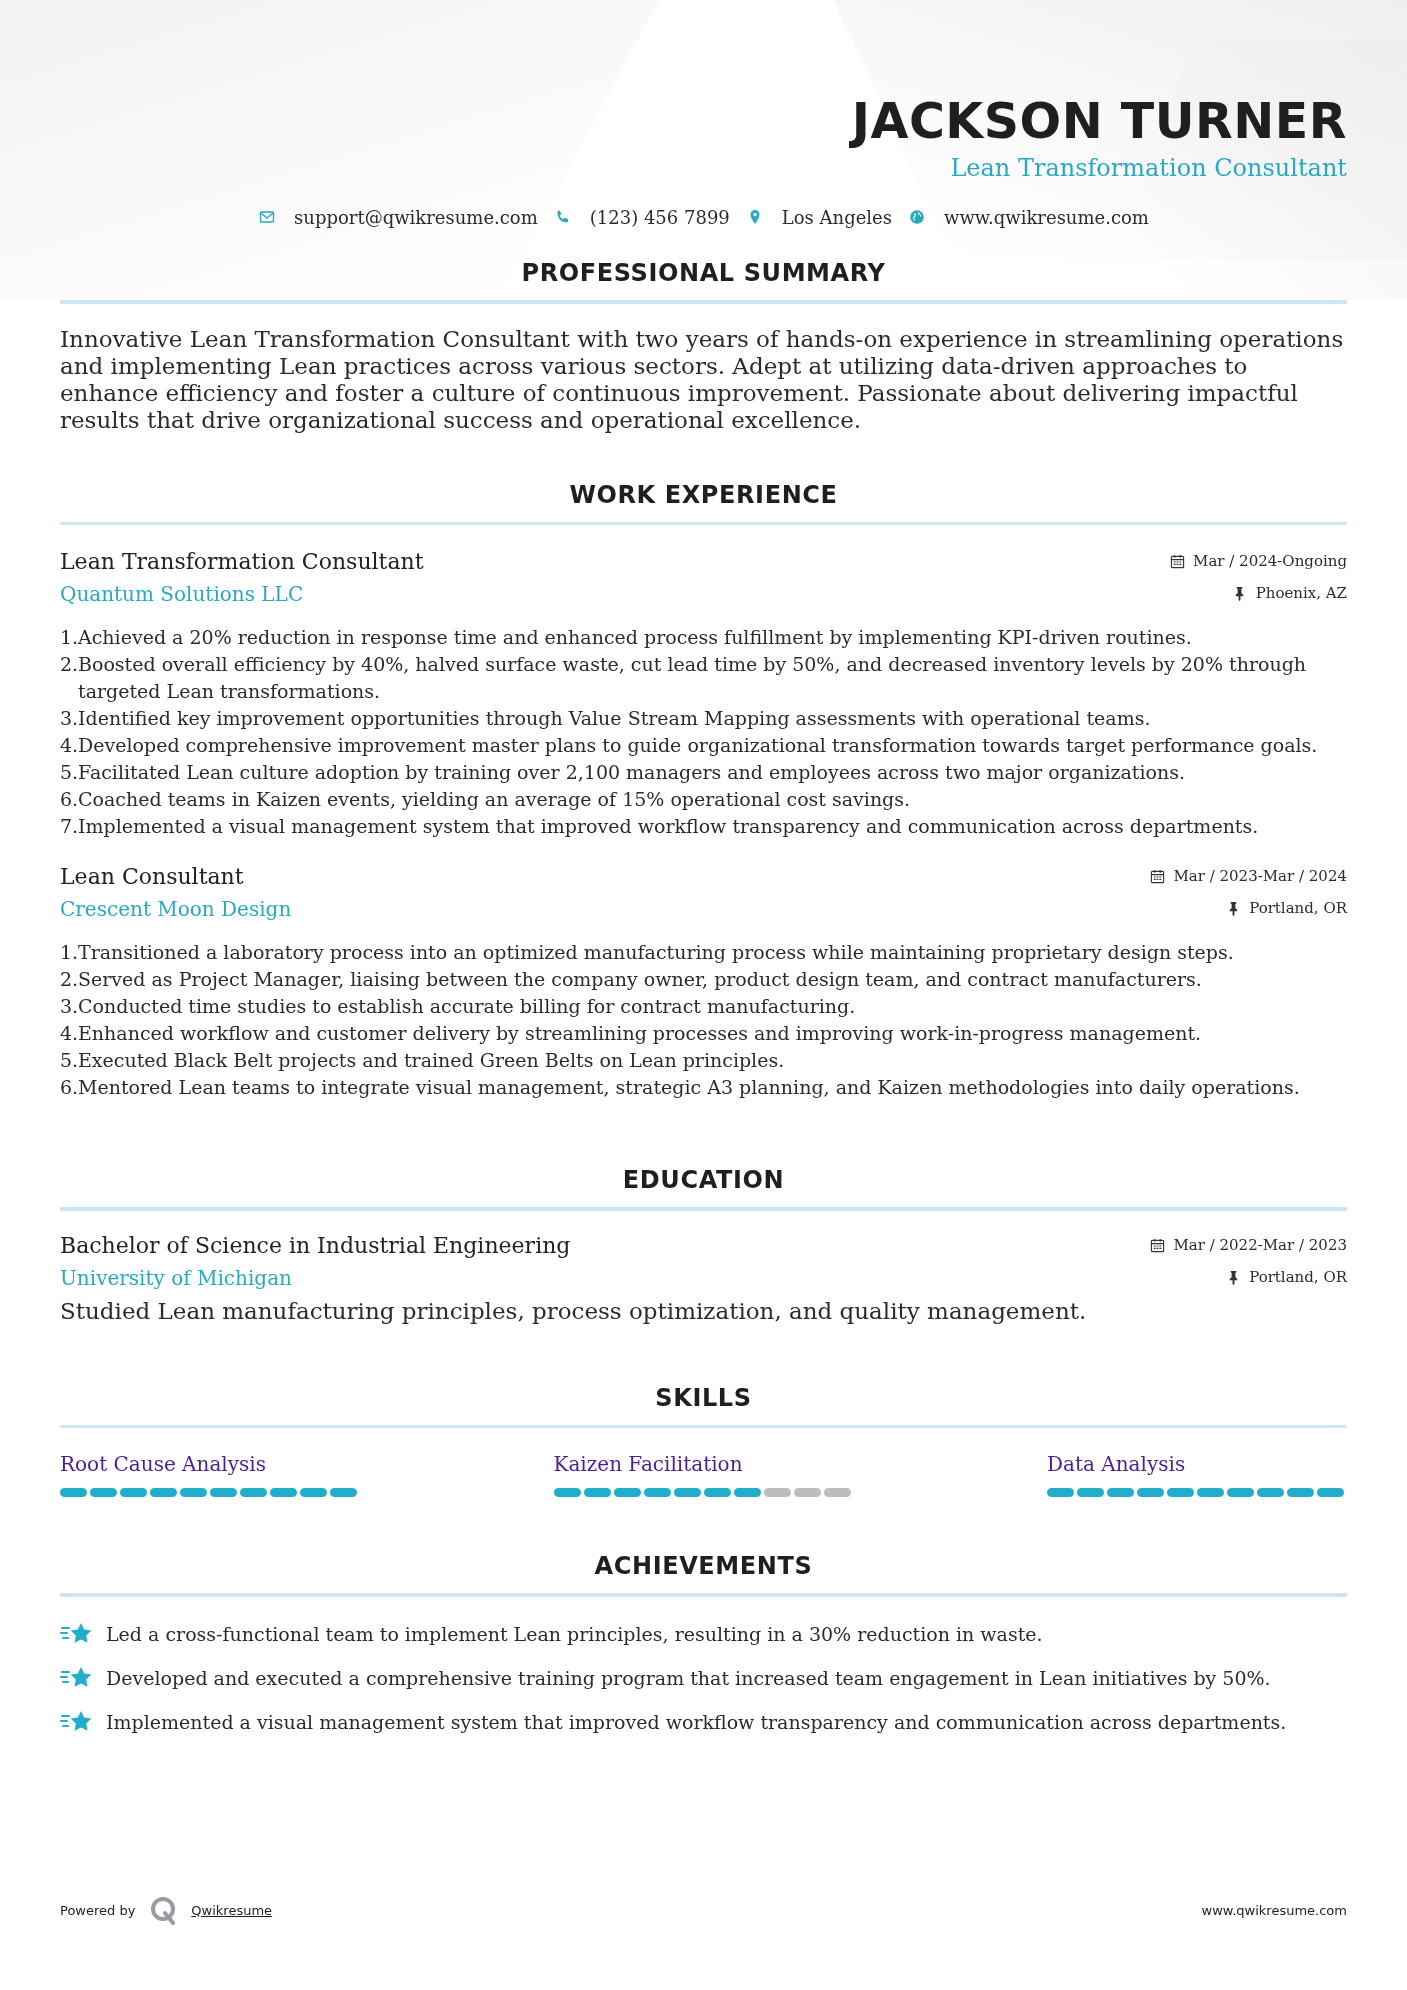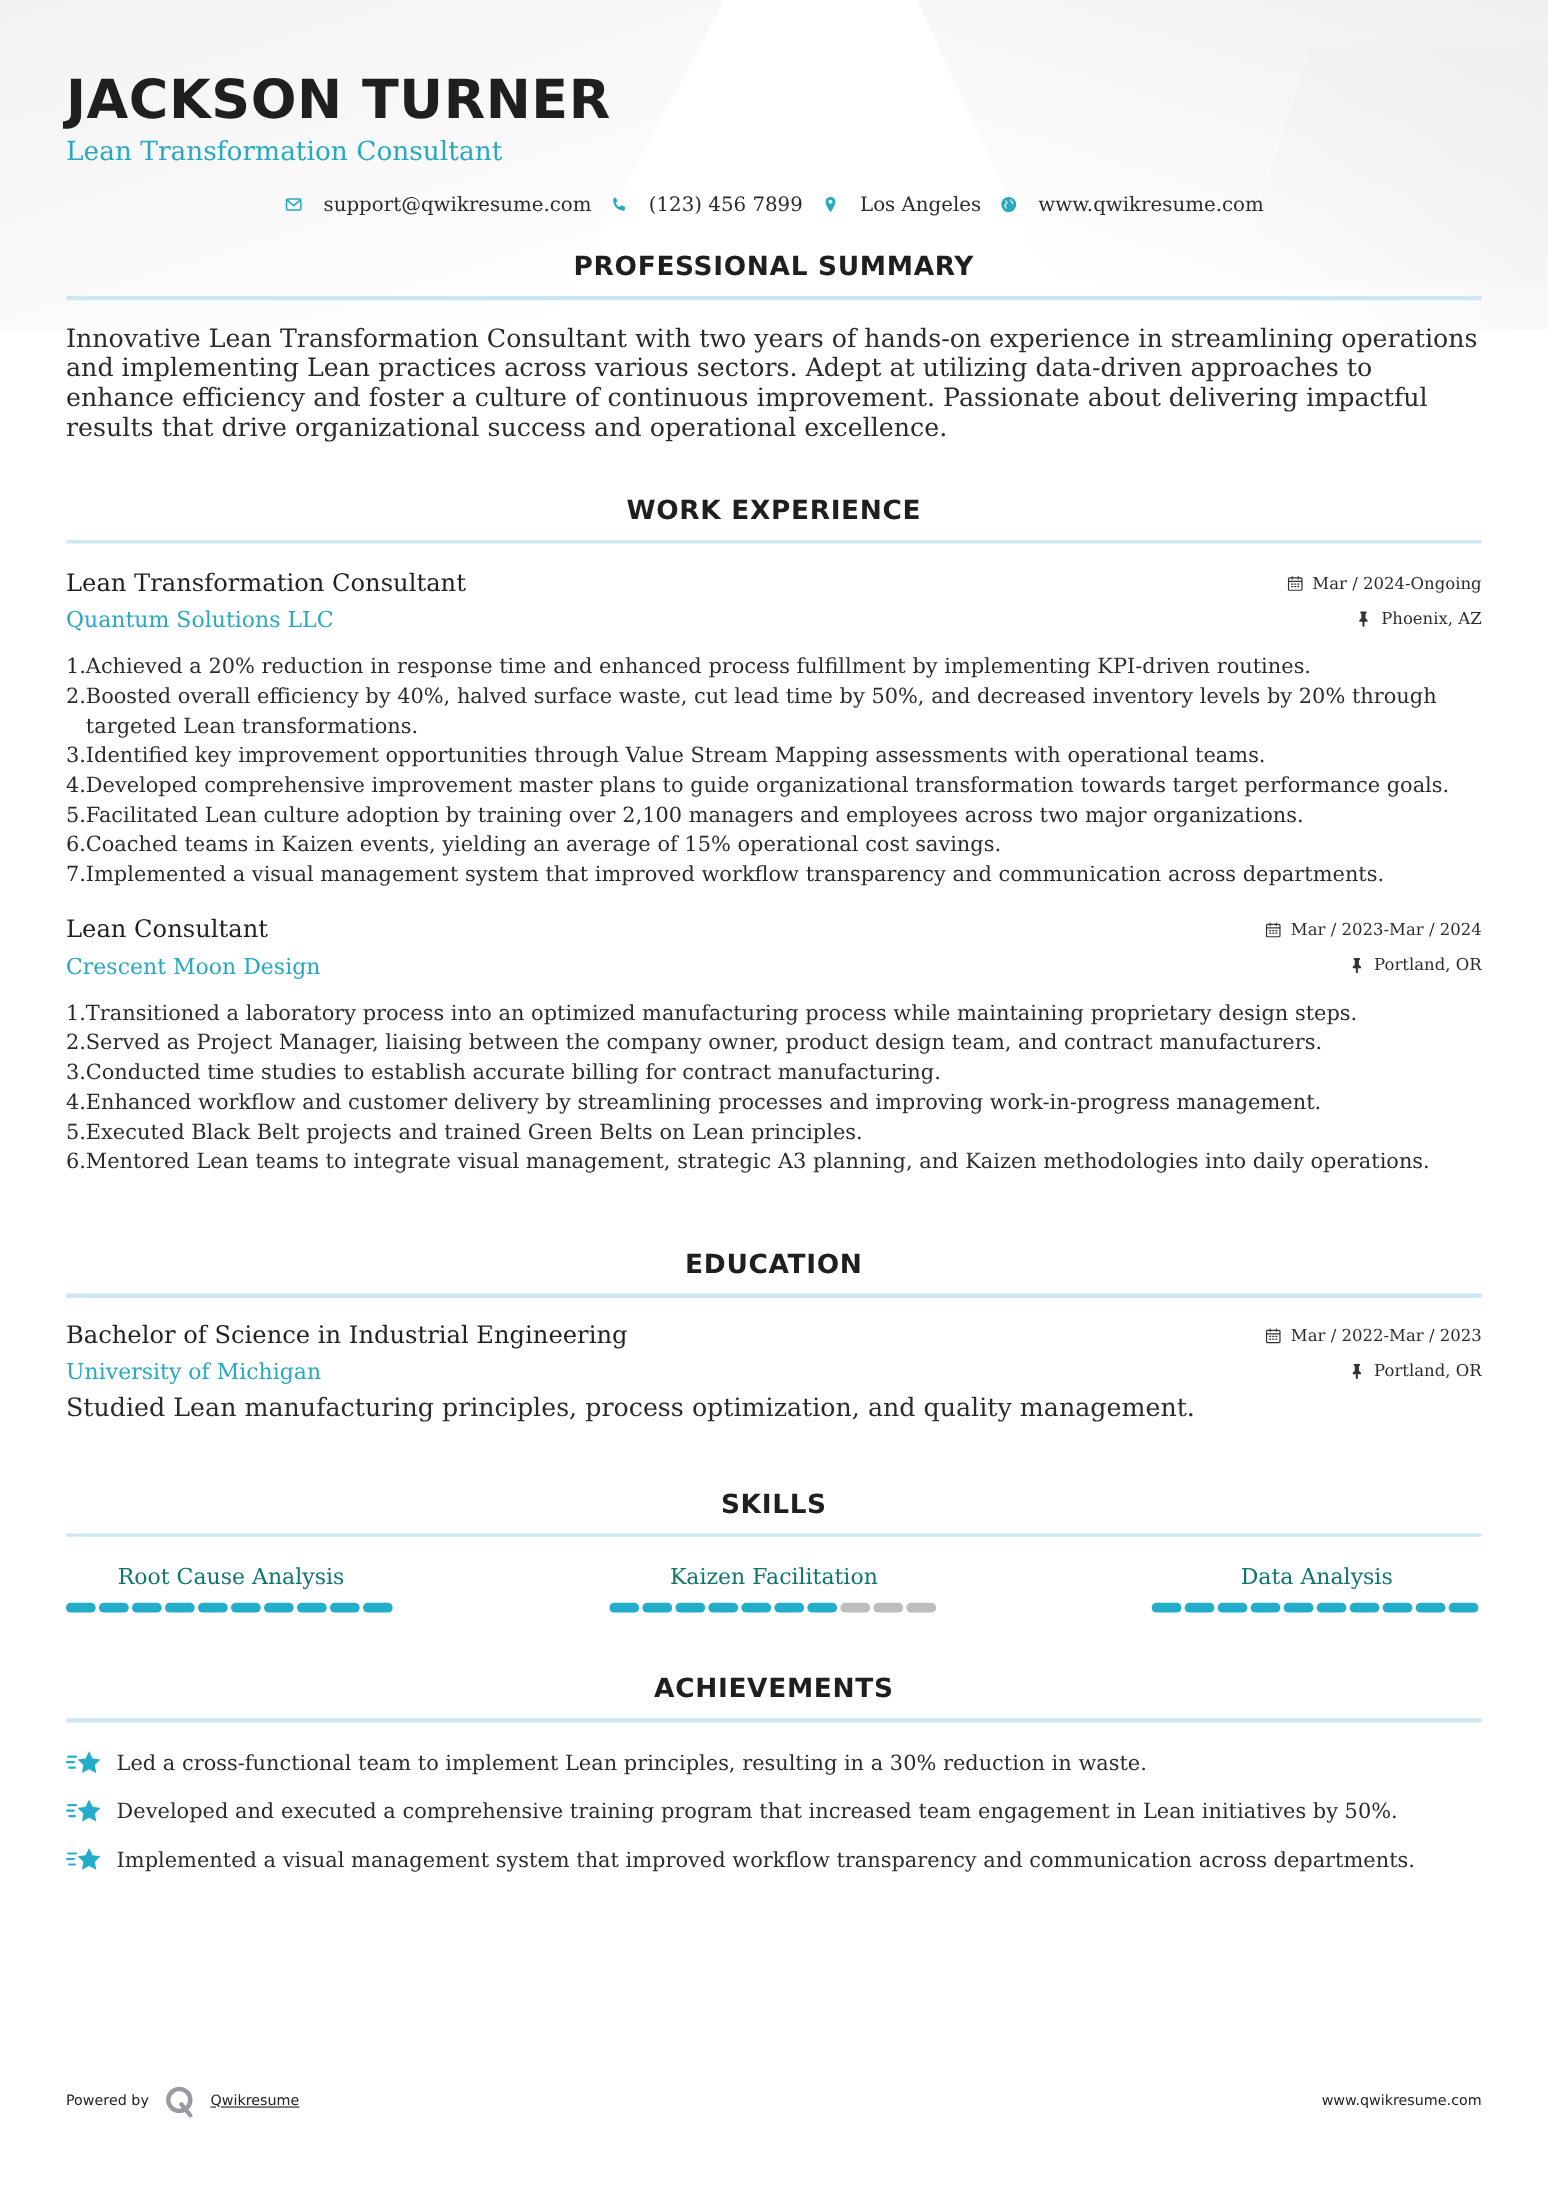--- a/index.html
+++ b/index.html
@@ -9,21 +9,21 @@
       overflow: hidden;
       font-family: "DejaVu Serif", "Liberation Serif", serif;
       color: #2b2b2b;
     }
     .bg-shape { position: absolute; pointer-events: none; }
     .bg1 { left: -120px; top: -80px; width: 720px; height: 380px; background: linear-gradient(160deg, #ececec 0%, #f7f7f7 60%, rgba(255,255,255,0) 100%); transform: skewX(-28deg); opacity: 0.8; }
     .bg2 { left: 880px; top: -60px; width: 620px; height: 320px; background: linear-gradient(200deg, #e9e9e9 0%, #f6f6f6 55%, rgba(255,255,255,0) 100%); transform: skewX(25deg); opacity: 0.85; }
     .bg3 { left: 1150px; top: 40px; width: 400px; height: 260px; background: linear-gradient(220deg, #eeeeee 0%, rgba(255,255,255,0) 90%); transform: skewX(-18deg); }
     .page { position: relative; z-index: 1; width: 1407px; padding: 0 60px; }
 
-    .header { text-align: left; padding-top: 61px; }
+    .header { text-align: right; padding-top: 92px; }
     .name {
       font-family: "DejaVu Sans", "Liberation Sans", sans-serif;
       font-weight: 700; font-size: 49px; letter-spacing: 0.5px; color: #1f1f1f; line-height: 60px;
     }
     .title {
       color: #27a9c2; font-size: 24px; line-height: 32px; margin-top: 0px;
     }
     .contacts {
       display: flex; justify-content: center; align-items: center; gap: 0; margin-top: 20px;
       font-size: 18px; color: #2b2b2b; height: 26px;
@@ -50,21 +50,21 @@
     .meta-line .mi { width: 16px; height: 16px; margin-right: 8px; display: inline-flex; align-items: center; justify-content: center; color: #333; }
     .meta-line .mi svg { width: 15px; height: 15px; }
     .meta-line + .meta-line { margin-top: 4px; }
 
     ol.bullets { margin-top: 16px; list-style: none; counter-reset: item; }
     ol.bullets li { counter-increment: item; position: relative; padding-left: 18px; font-size: 19px; line-height: 27px; color: #2b2b2b; }
     ol.bullets li::before { content: counter(item) "."; position: absolute; left: 0; top: 0; }
 
     .skills { display: flex; justify-content: space-between; margin-top: 22px; }
     .skill { width: 300px; }
-    .skill-name { font-size: 20px; line-height: 28px; color: #0f766e; text-align: center; }
+    .skill-name { font-size: 20px; line-height: 28px; color: #4c1d95; }
     .skill-bar { display: flex; gap: 3px; margin-top: 10px; }
     .seg { width: 27px; height: 9px; border-radius: 5px; background: #22aecb; }
     .seg.off { background: #bdbdbd; }
 
     .ach-list { margin-top: 22px; }
     .ach { display: flex; align-items: center; font-size: 19px; line-height: 27px; color: #2b2b2b; height: 30px; }
     .ach + .ach { margin-top: 14px; }
     .ach .star { width: 34px; height: 30px; margin-right: 12px; flex-shrink: 0; }
 
     .footer {

